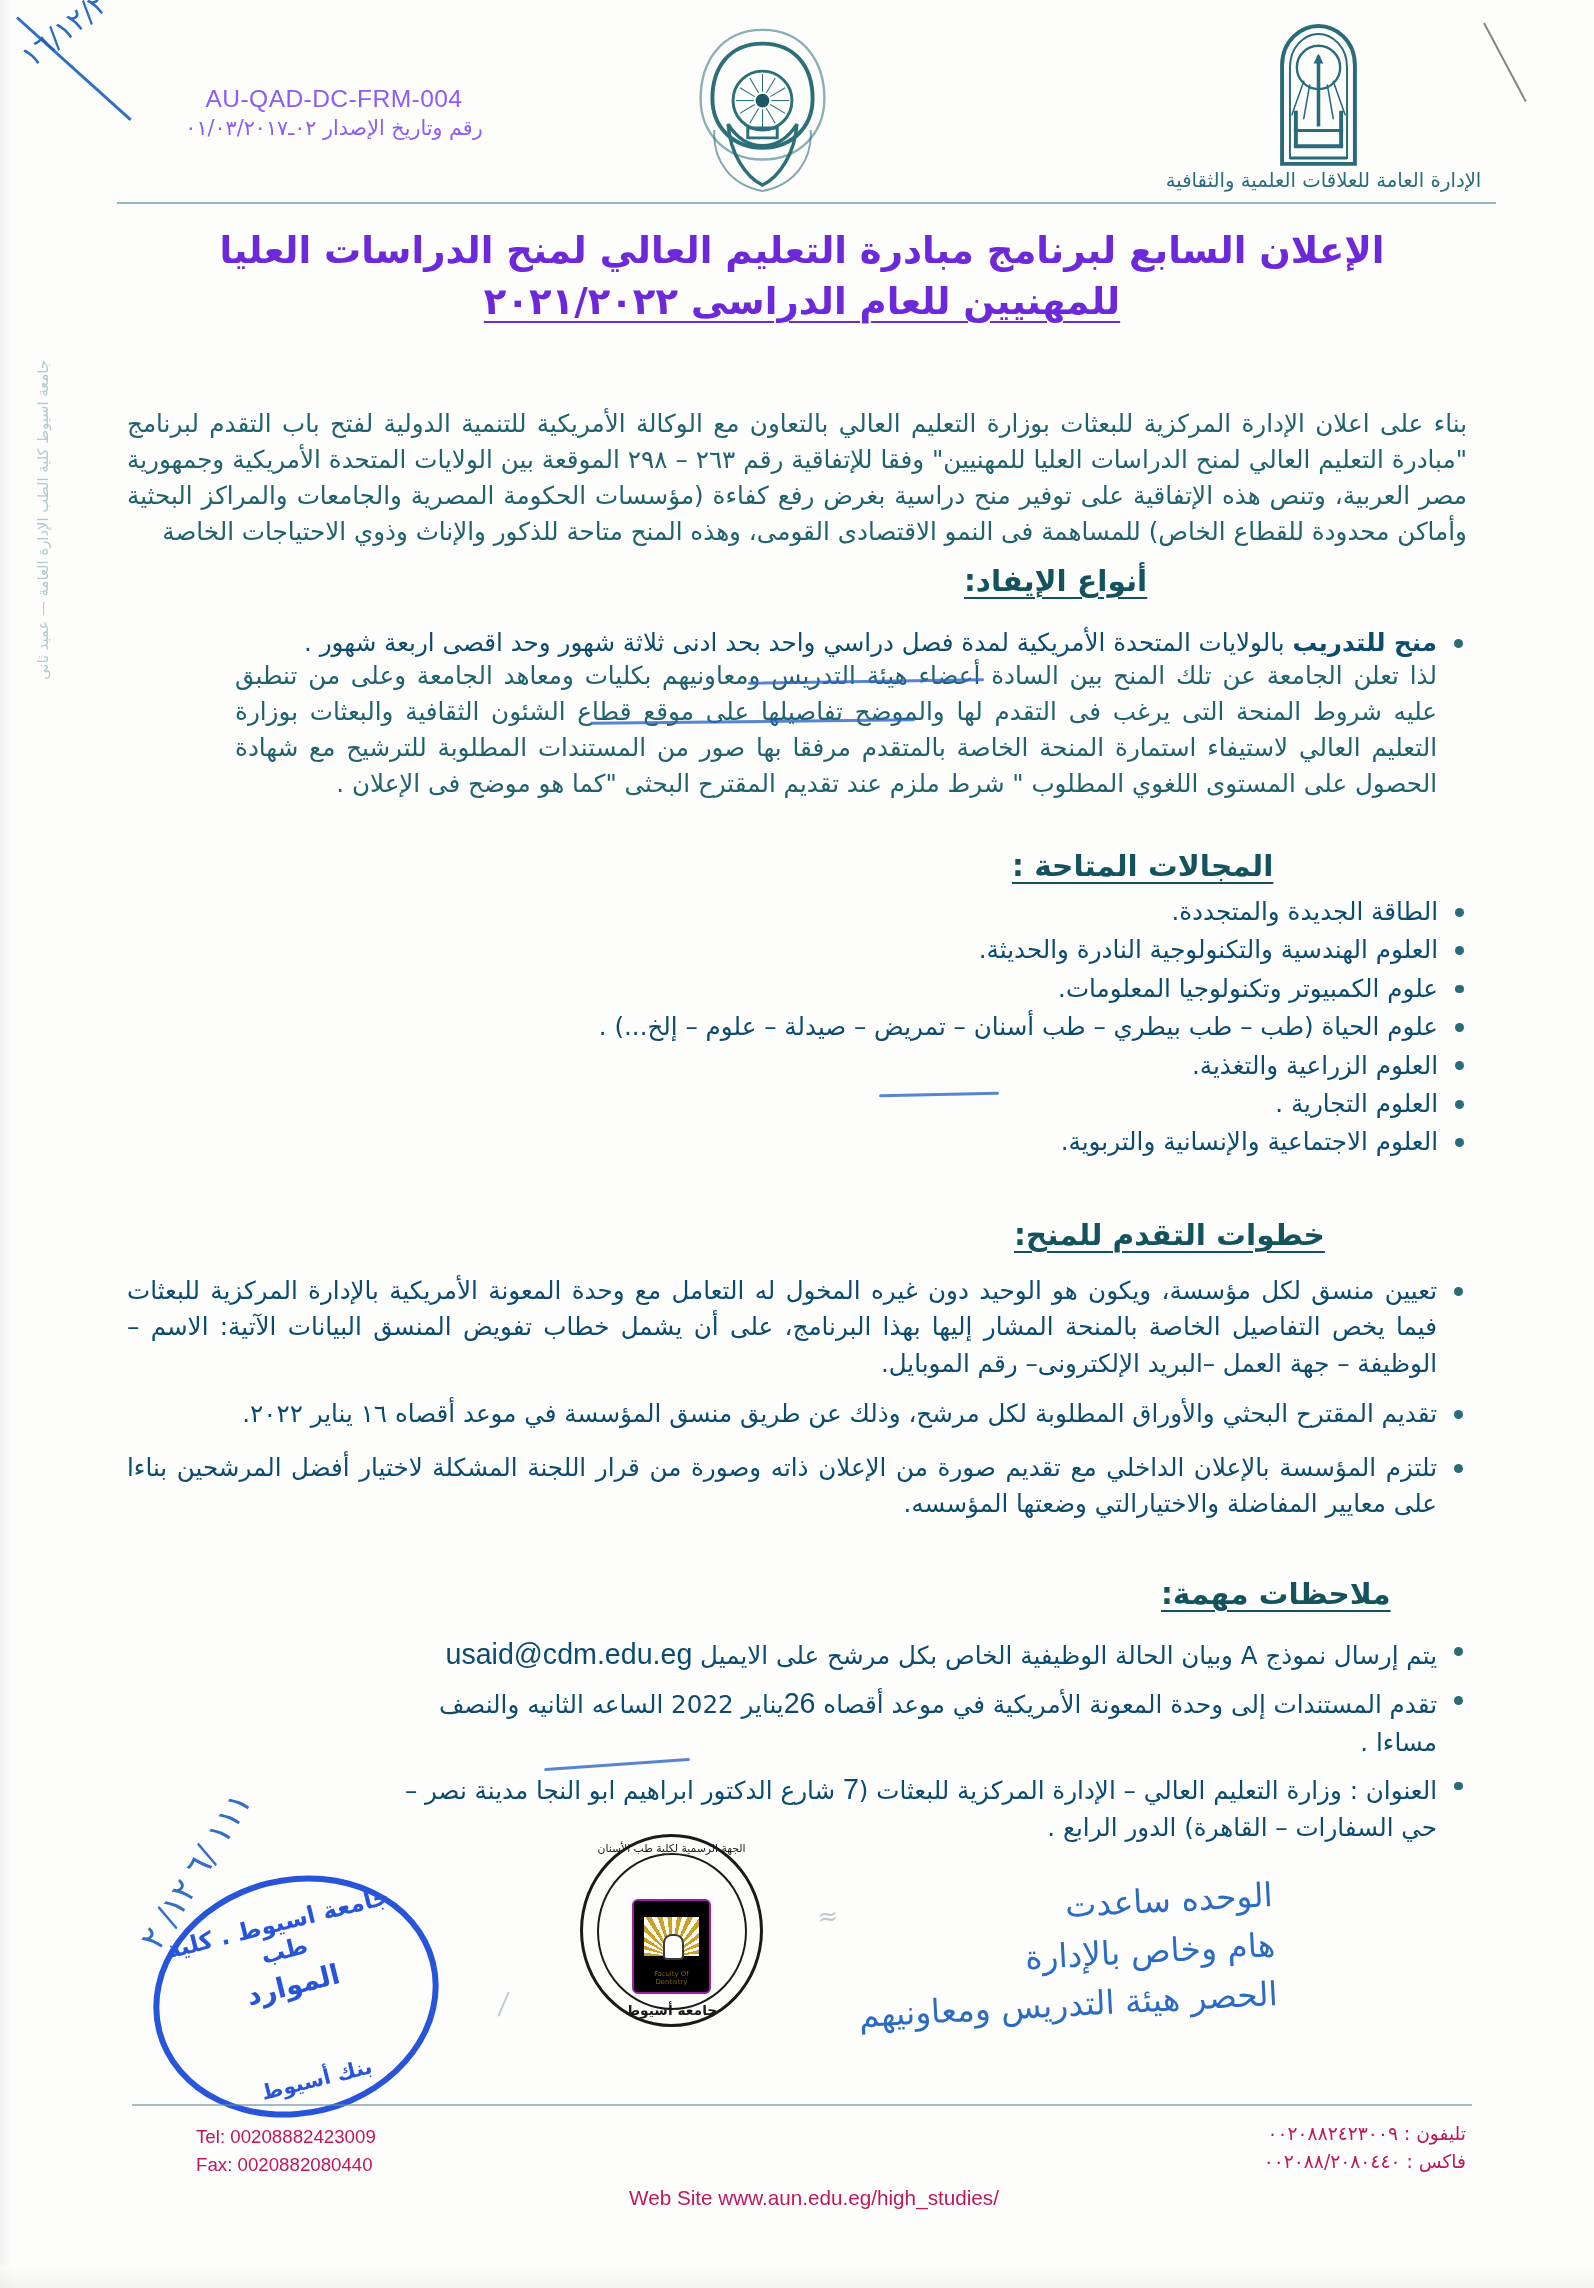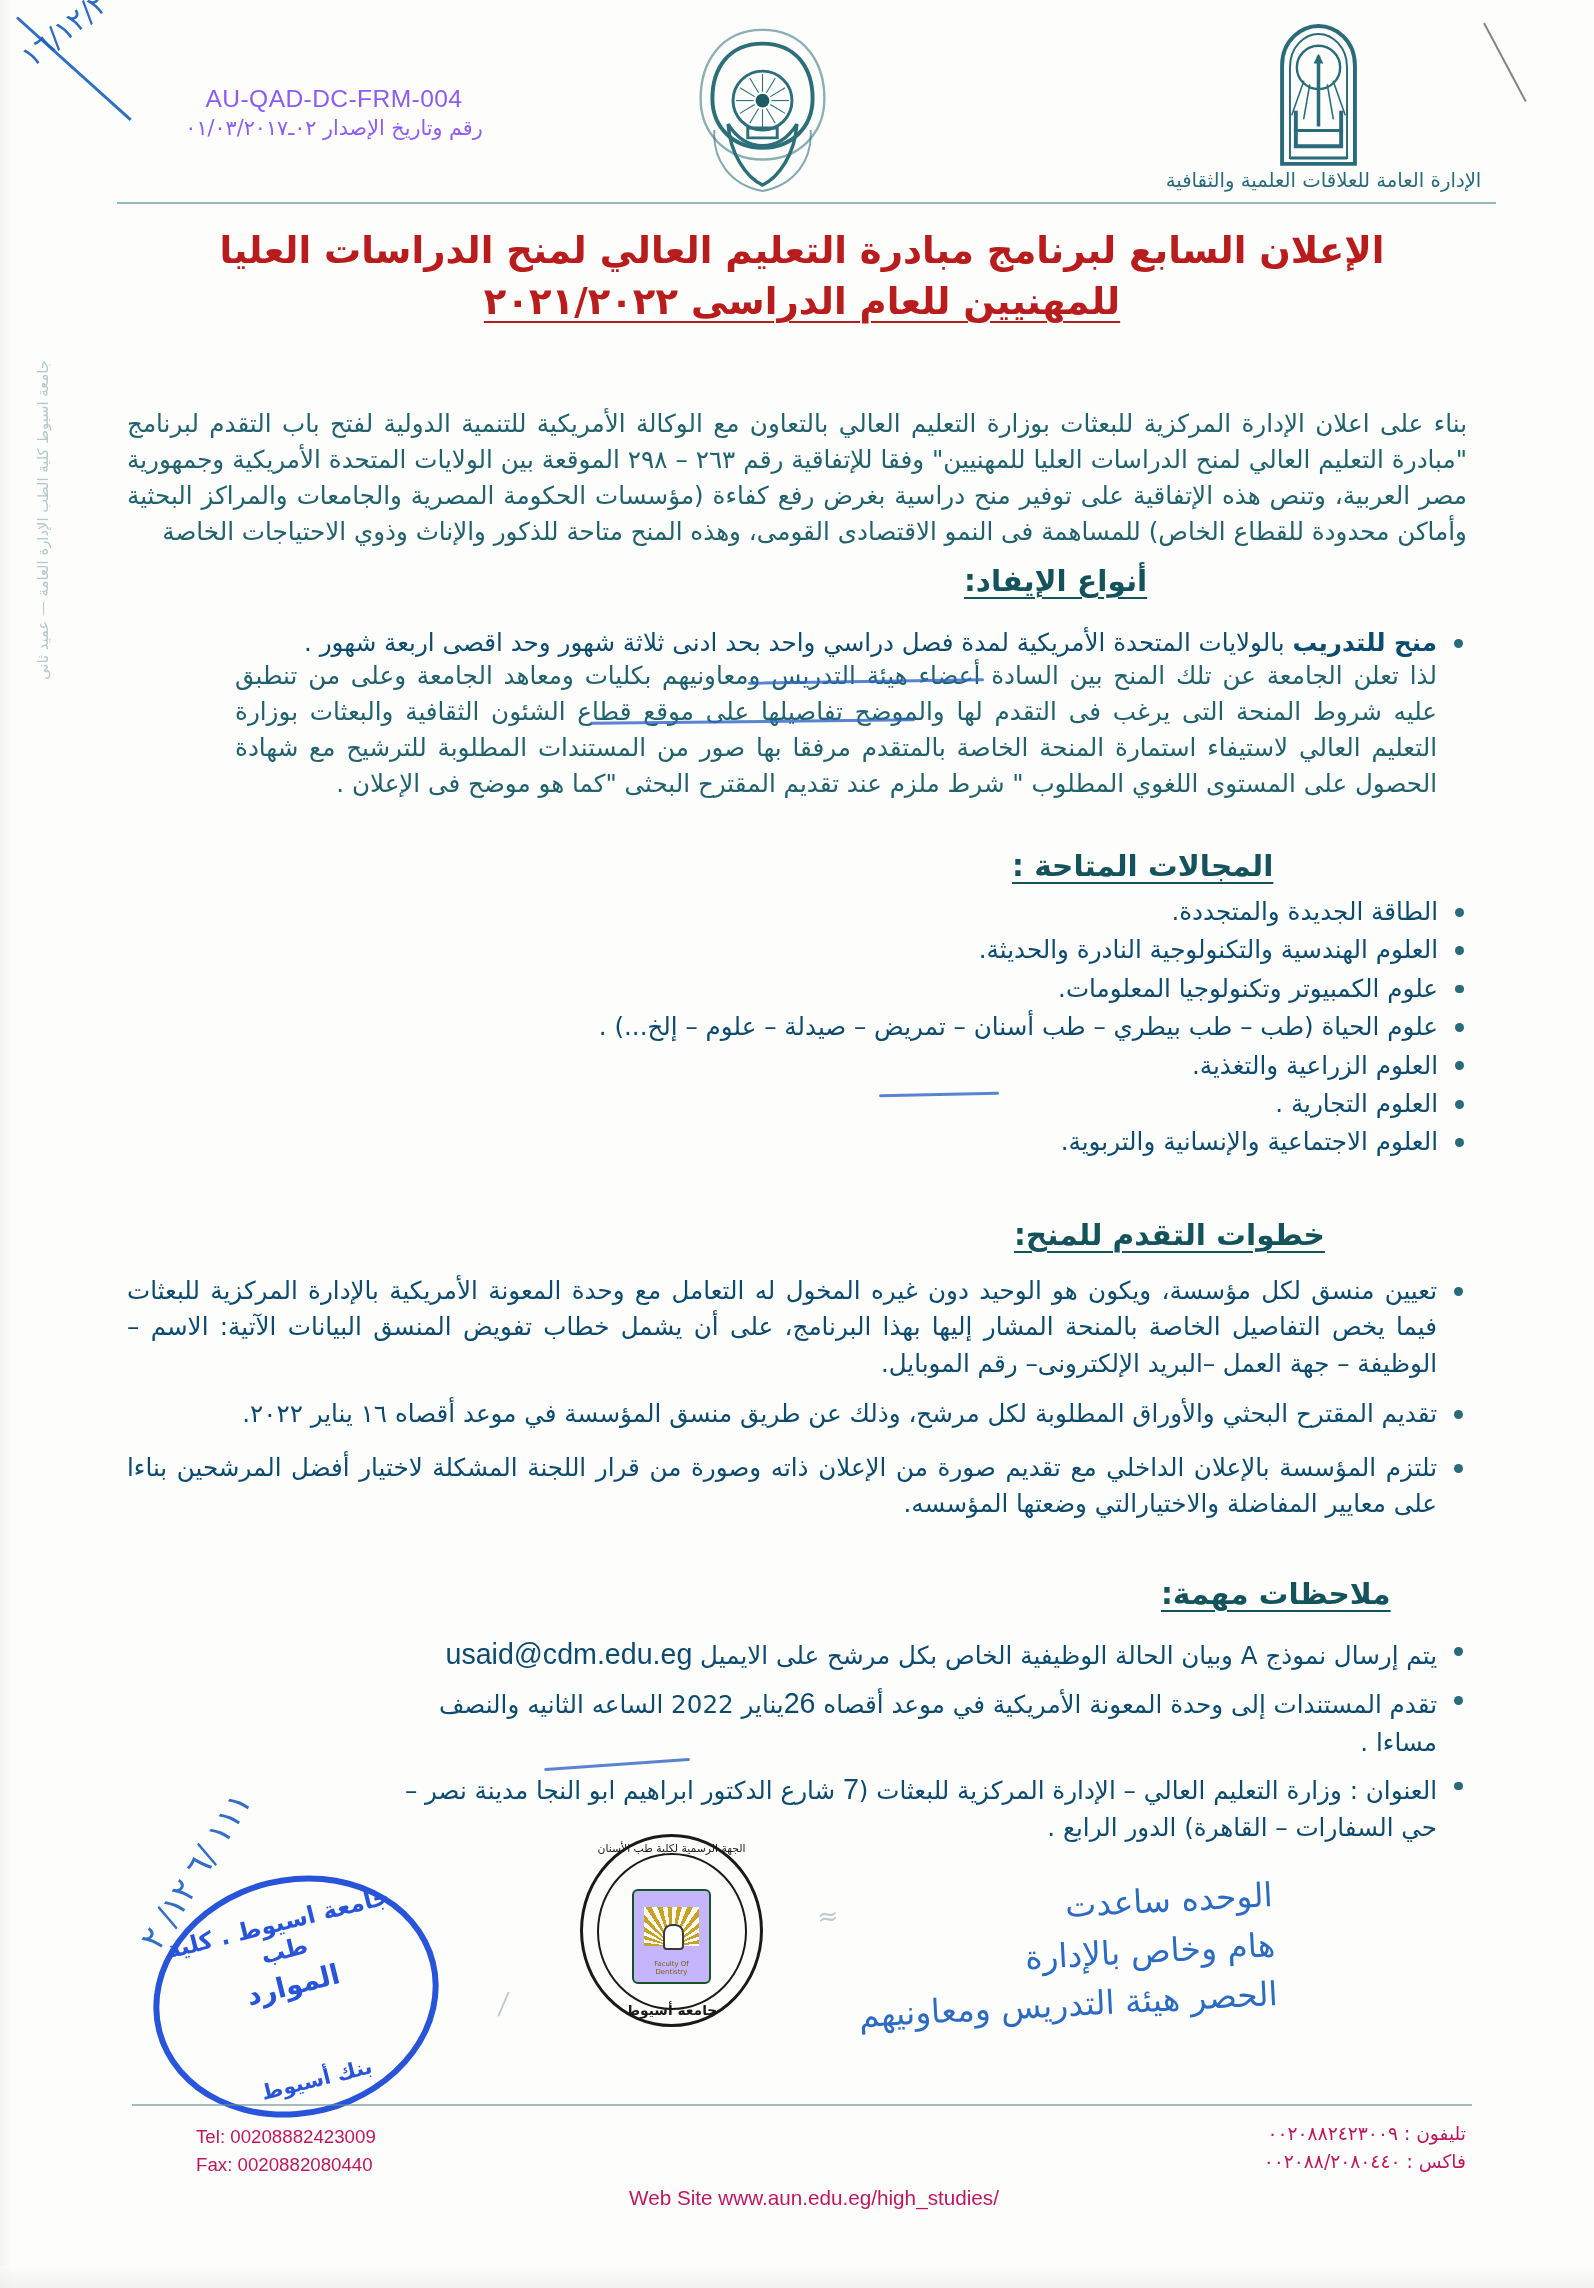--- a/index.html
+++ b/index.html
@@ -87,21 +87,21 @@
 
   
   .doc-title {
     position: absolute;
     left: 148px; top: 225px;
     width: 1310px;
     text-align: center;
     font-weight: bold;
     font-size: 37px;
     line-height: 1.38;
-    color: #b91c1c;
+    color: #6d28d9;
   }
   .doc-title .line2 {
     text-decoration: underline;
     text-underline-offset: 6.9px;
     text-decoration-thickness: 2px;
   }
 
   
   .para {
     position: absolute;
@@ -285,25 +285,25 @@
   }
   .stamp-round .r-bot {
     position: absolute;
     bottom: 5.9px; left: 0; width: 100%;
     text-align: center;
     font-size: 13.8px;
     font-weight: bold;
   }
   .stamp-round .r-crest {
     position: absolute;
-    left: 49px; top: 52px;
+    left: 49px; top: 62px;
     width: 75px; height: 91px;
-    border: 2px solid #14532d;
+    border: 2px solid #a21caf;
     border-radius: 5.9px;
-    background: #c4b5fd;
+    background: #000000;
     overflow: hidden;
   }
   .stamp-round .r-crest .rays {
     position: absolute;
     left: 50%; top: 15.8px;
     width: 55px; height: 39px;
     margin-left: -27.6px;
     background:
       repeating-conic-gradient(from 200deg at 50% 100%,
         #c9a227 0deg 7deg, #fffdf3 7deg 14deg);

